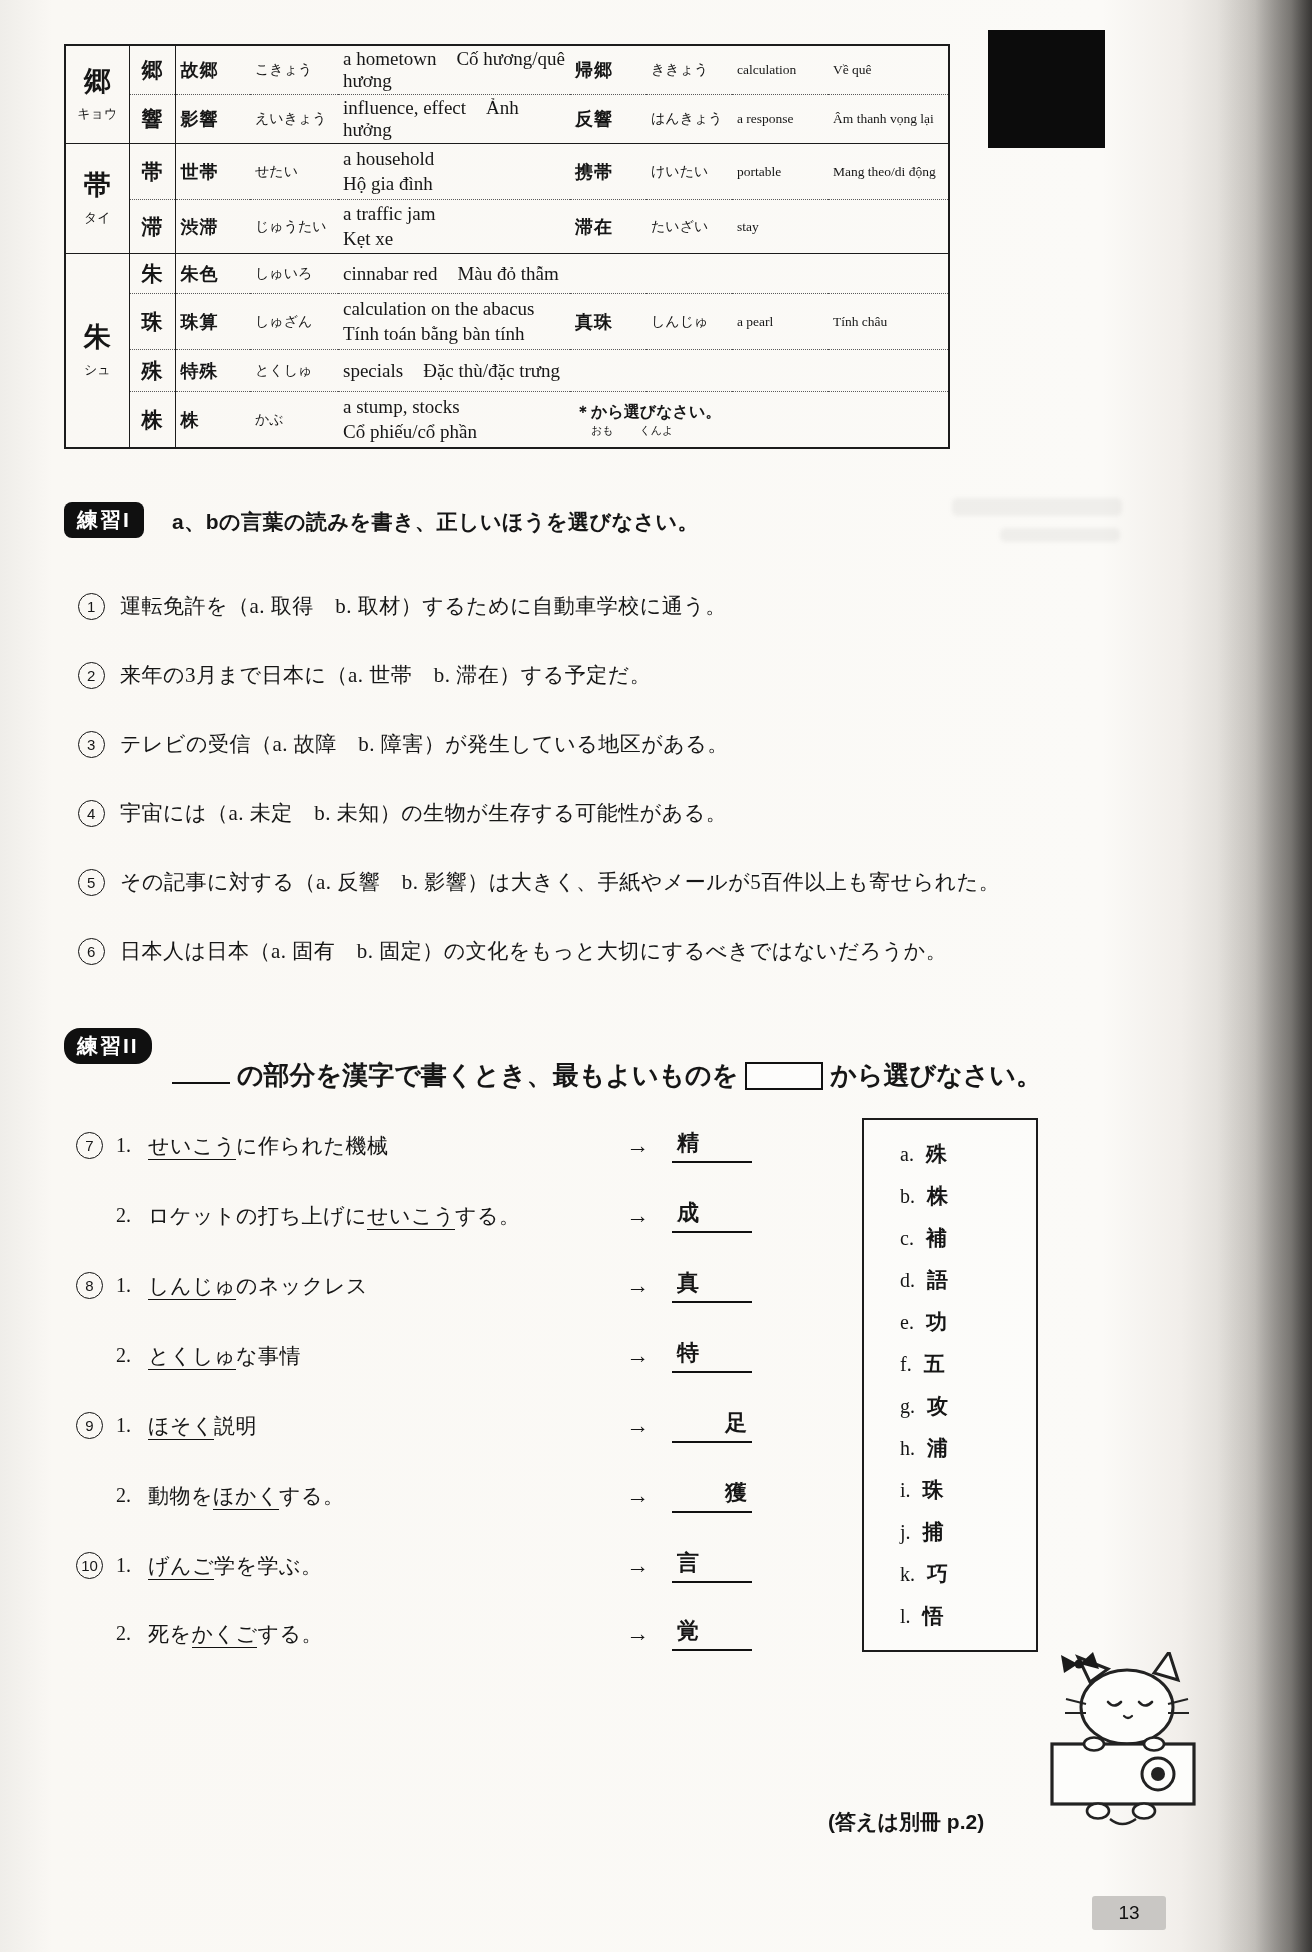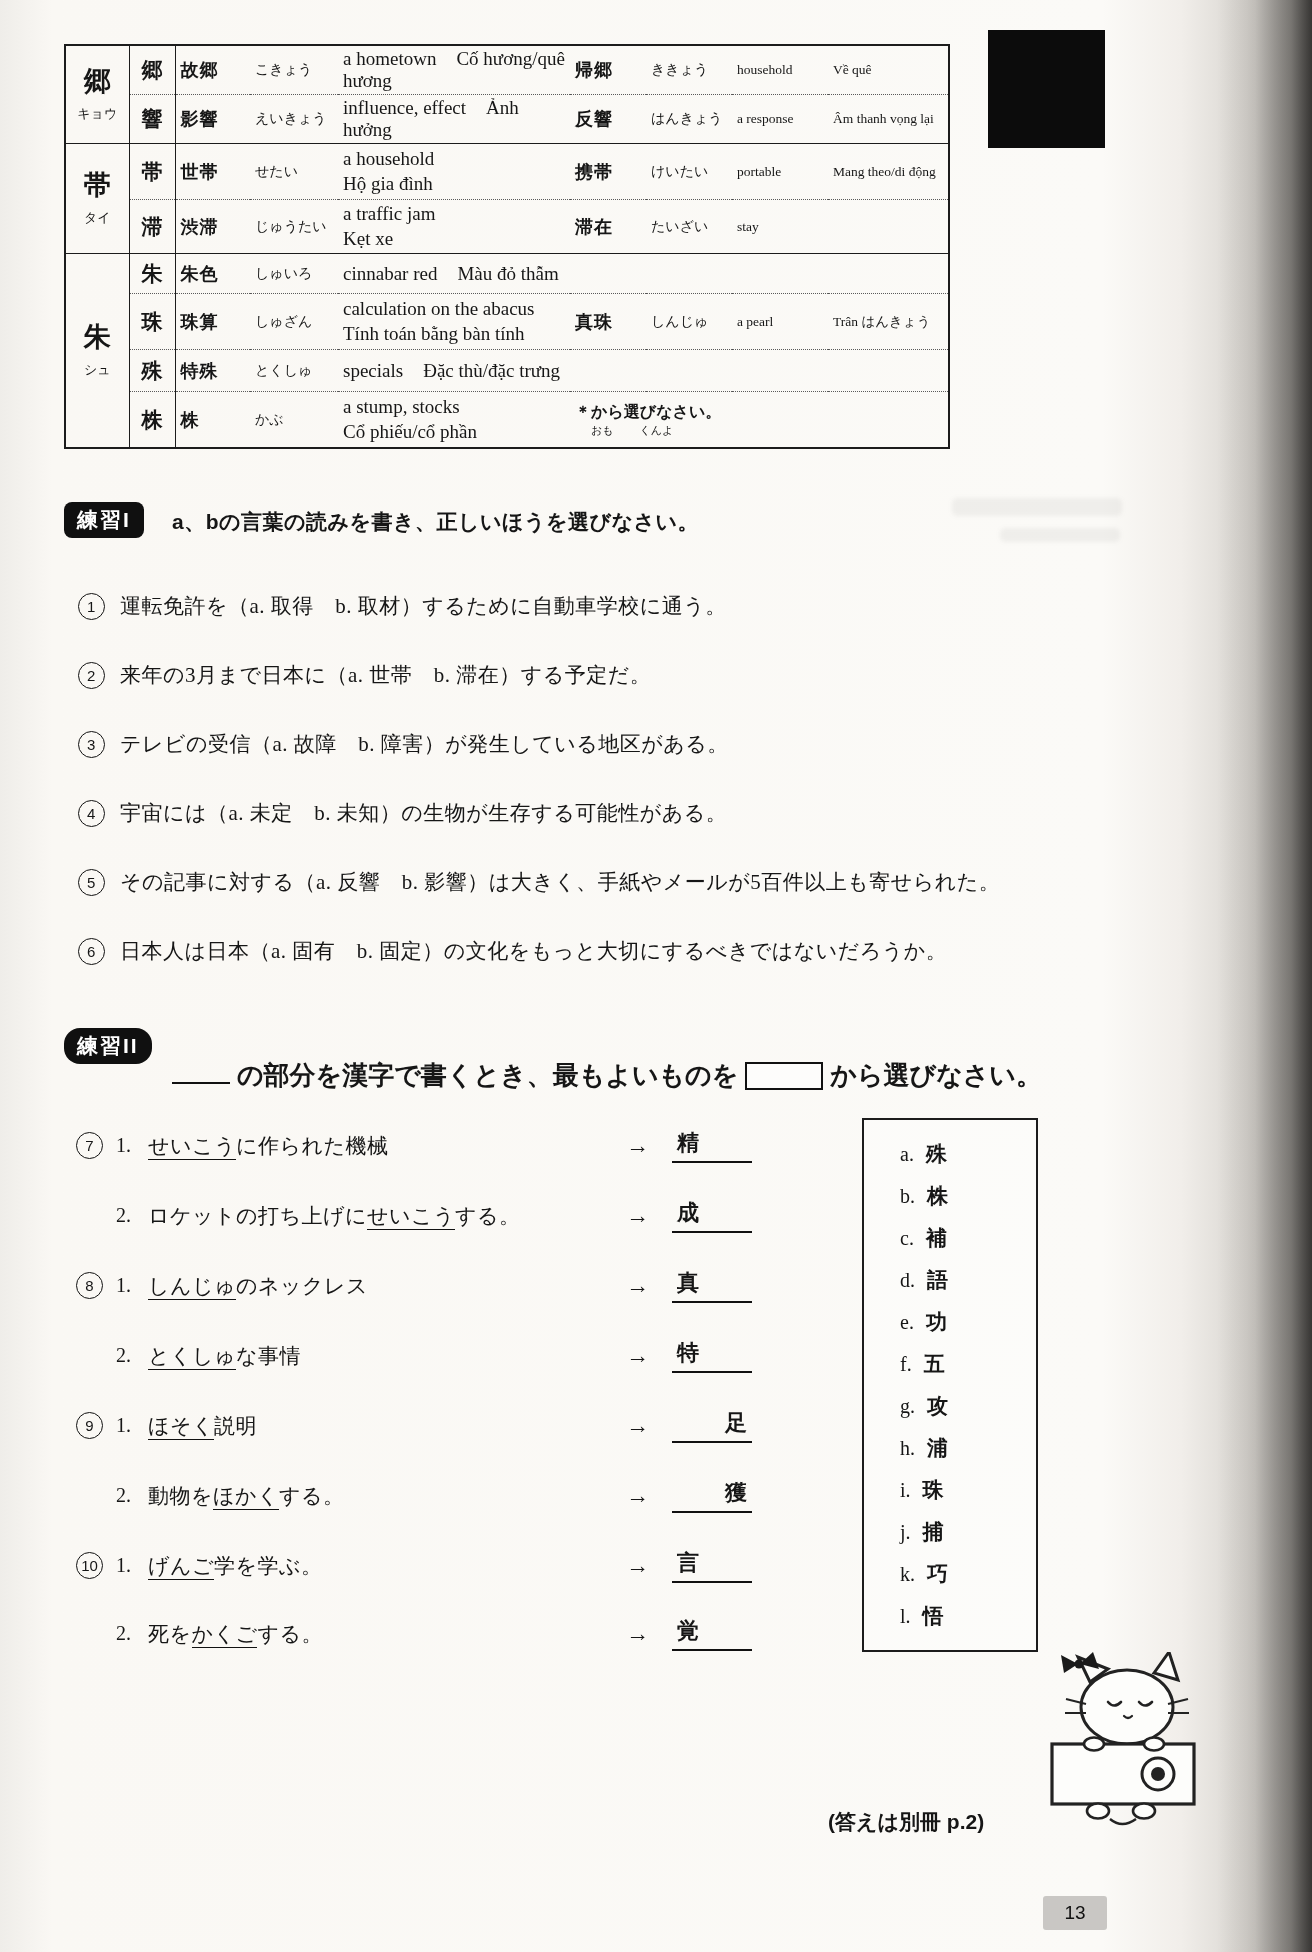--- a/index.html
+++ b/index.html
@@ -58,21 +58,21 @@
 
   
   .options-box { position:absolute; left:862px; top:1118px; width:176px; height:534px;
     border:2px solid #1c1c1c; padding:13px 0 0 36px; background:rgba(255,255,255,0.35); }
   .option-row { height:42px; display:flex; align-items:center; gap:12px; font-size:20px; }
   .opt-kanji { font-weight:600; font-size:21px; }
 
   
   .answer-note { position:absolute; left:828px; top:1808px; font-family:"Liberation Sans","DejaVu Sans",sans-serif; font-weight:700; font-size:21px; }
   .cat { position:absolute; left:1032px; top:1652px; width:180px; height:215px; }
-  .page-number { position:absolute; left:1043px; top:1896px; width:64px; height:34px; background:#c9c7c4;
+  .page-number { position:absolute; left:1092px; top:1896px; width:74px; height:34px; background:#c9c7c4;
     border-radius:3px; display:flex; align-items:center; justify-content:center;
     font-family:"Liberation Sans","DejaVu Sans",sans-serif; font-size:19px; color:#111; }
 </style>
 </head>
 <body>
 
 <div class="page">
 
   <div class="chapter-tab"></div>
   <div class="edge-shadow"></div>
@@ -98,21 +98,21 @@
           <div class="head-reading">キョウ</div>
         </td>
         <td class="kanji-cell">郷</td>
         <td class="word-cell">故郷</td>
         <td class="reading-cell">こきょう</td>
         <td class="meaning-cell">
           <span class="m-en">a hometown</span><span class="m-vi">Cố hương/quê hương</span>
         </td>
         <td class="word-cell">帰郷</td>
         <td class="reading-cell">ききょう</td>
-        <td class="m2-en">household</td>
+        <td class="m2-en">calculation</td>
         <td class="m2-vi">Về quê</td>
       </tr>
       <tr class="sep-dotted" style="height:46px">
         <td class="kanji-cell">響</td>
         <td class="word-cell">影響</td>
         <td class="reading-cell">えいきょう</td>
         <td class="meaning-cell">
           <span class="m-en">influence, effect</span><span class="m-vi">Ảnh hưởng</span>
         </td>
         <td class="word-cell">反響</td>
@@ -170,21 +170,21 @@
         <td class="kanji-cell">珠</td>
         <td class="word-cell">珠算</td>
         <td class="reading-cell">しゅざん</td>
         <td class="meaning-cell stacked">
           <span class="m-en">calculation on the abacus</span>
             <span class="m-vi">Tính toán bằng bàn tính</span>
         </td>
         <td class="word-cell">真珠</td>
         <td class="reading-cell">しんじゅ</td>
         <td class="m2-en">a pearl</td>
-        <td class="m2-vi">Trân はんきょう</td>
+        <td class="m2-vi">Tính châu</td>
       </tr>
       <tr class="sep-dotted" style="height:42px">
         <td class="kanji-cell">殊</td>
         <td class="word-cell">特殊</td>
         <td class="reading-cell">とくしゅ</td>
         <td class="meaning-cell">
           <span class="m-en">specials</span><span class="m-vi">Đặc thù/đặc trưng</span>
         </td>
         <td class="word-cell"></td>
         <td class="reading-cell"></td>

